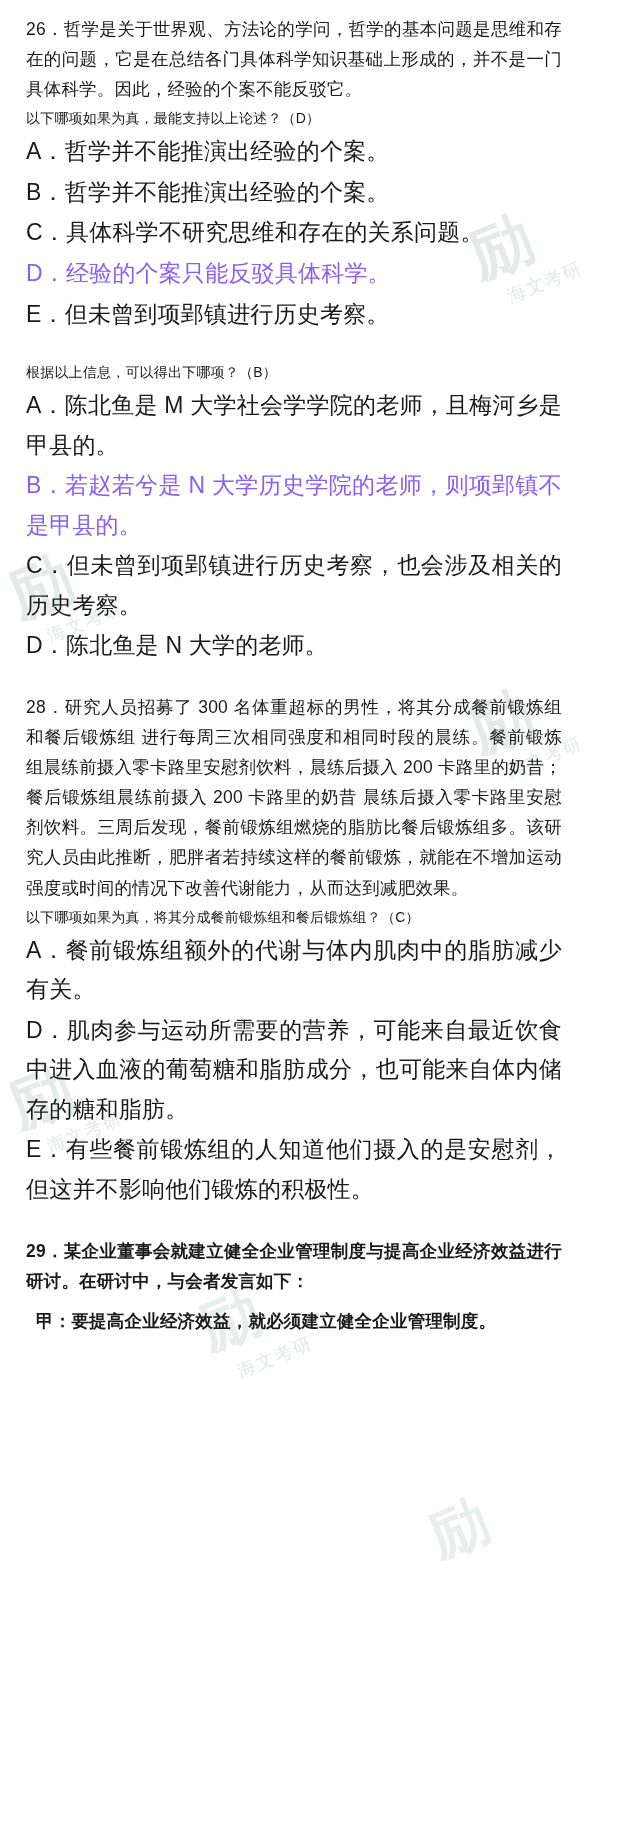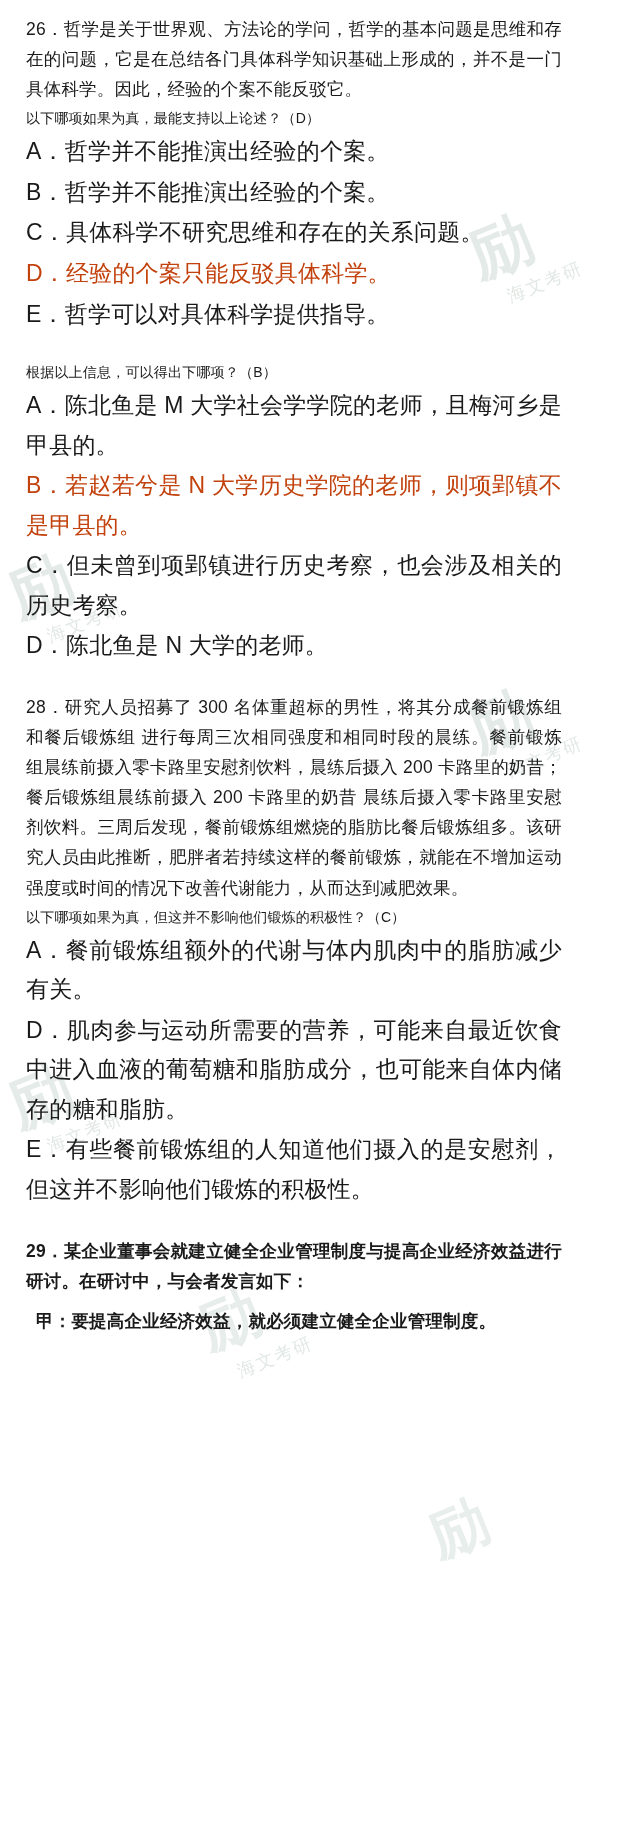--- a/index.html
+++ b/index.html
@@ -47,21 +47,21 @@
     margin: 0 0 2px 0;
   }
   .option {
     font-size: 23px;
     line-height: 1.72;
     text-align: justify;
     letter-spacing: 0.2px;
     margin: 0 0 1px 0;
   }
   .faded {
-    color: #c2410c;
+    color: #8b5cf6;
   }
   .speaker {
     font-size: 17.5px;
     line-height: 1.72;
     letter-spacing: 0.2px;
     margin: 10px;
   }
   .q29 .stem {
     font-weight: bold;
   }
@@ -121,34 +121,34 @@
 <div id="page">
   <div class="content">
 
     <div class="question-block">
       <p class="stem">26．哲学是关于世界观、方法论的学问，哲学的基本问题是思维和存在的问题，它是在总结各门具体科学知识基础上形成的，并不是一门具体科学。因此，经验的个案不能反驳它。</p>
       <p class="prompt">以下哪项如果为真，最能支持以上论述？（D）</p>
       <p class="option">A．哲学并不能推演出经验的个案。</p>
       <p class="option">B．哲学并不能推演出经验的个案。</p>
       <p class="option">C．具体科学不研究思维和存在的关系问题。</p>
       <p class="option faded">D．经验的个案只能反驳具体科学。</p>
-      <p class="option">E．哲学可以对具体科学提供指导。</p>
+      <p class="option">E．但未曾到项郢镇进行历史考察。</p>
     </div>
 
     <div class="question-block">
       <p class="prompt">根据以上信息，可以得出下哪项？（B）</p>
       <p class="option">A．陈北鱼是 M 大学社会学学院的老师，且梅河乡是甲县的。</p>
       <p class="option faded">B．若赵若兮是 N 大学历史学院的老师，则项郢镇不是甲县的。</p>
       <p class="option">C．但未曾到项郢镇进行历史考察，也会涉及相关的历史考察。</p>
       <p class="option">D．陈北鱼是 N 大学的老师。</p>
     </div>
 
     <div class="question-block">
       <p class="stem">28．研究人员招募了 300 名体重超标的男性，将其分成餐前锻炼组和餐后锻炼组 进行每周三次相同强度和相同时段的晨练。餐前锻炼组晨练前摄入零卡路里安慰剂饮料，晨练后摄入 200 卡路里的奶昔；餐后锻炼组晨练前摄入 200 卡路里的奶昔 晨练后摄入零卡路里安慰剂饮料。三周后发现，餐前锻炼组燃烧的脂肪比餐后锻炼组多。该研究人员由此推断，肥胖者若持续这样的餐前锻炼，就能在不增加运动强度或时间的情况下改善代谢能力，从而达到减肥效果。</p>
-      <p class="prompt">以下哪项如果为真，但这并不影响他们锻炼的积极性？（C）</p>
+      <p class="prompt">以下哪项如果为真，将其分成餐前锻炼组和餐后锻炼组？（C）</p>
       <p class="option">A．餐前锻炼组额外的代谢与体内肌肉中的脂肪减少有关。</p>
       <p class="option">D．肌肉参与运动所需要的营养，可能来自最近饮食中进入血液的葡萄糖和脂肪成分，也可能来自体内储存的糖和脂肪。</p>
       <p class="option">E．有些餐前锻炼组的人知道他们摄入的是安慰剂，但这并不影响他们锻炼的积极性。</p>
     </div>
 
     <div class="question-block q29">
       <p class="stem">29．某企业董事会就建立健全企业管理制度与提高企业经济效益进行研讨。在研讨中，与会者发言如下：</p>
       <p class="speaker">甲：要提高企业经济效益，就必须建立健全企业管理制度。</p>
     </div>
 

